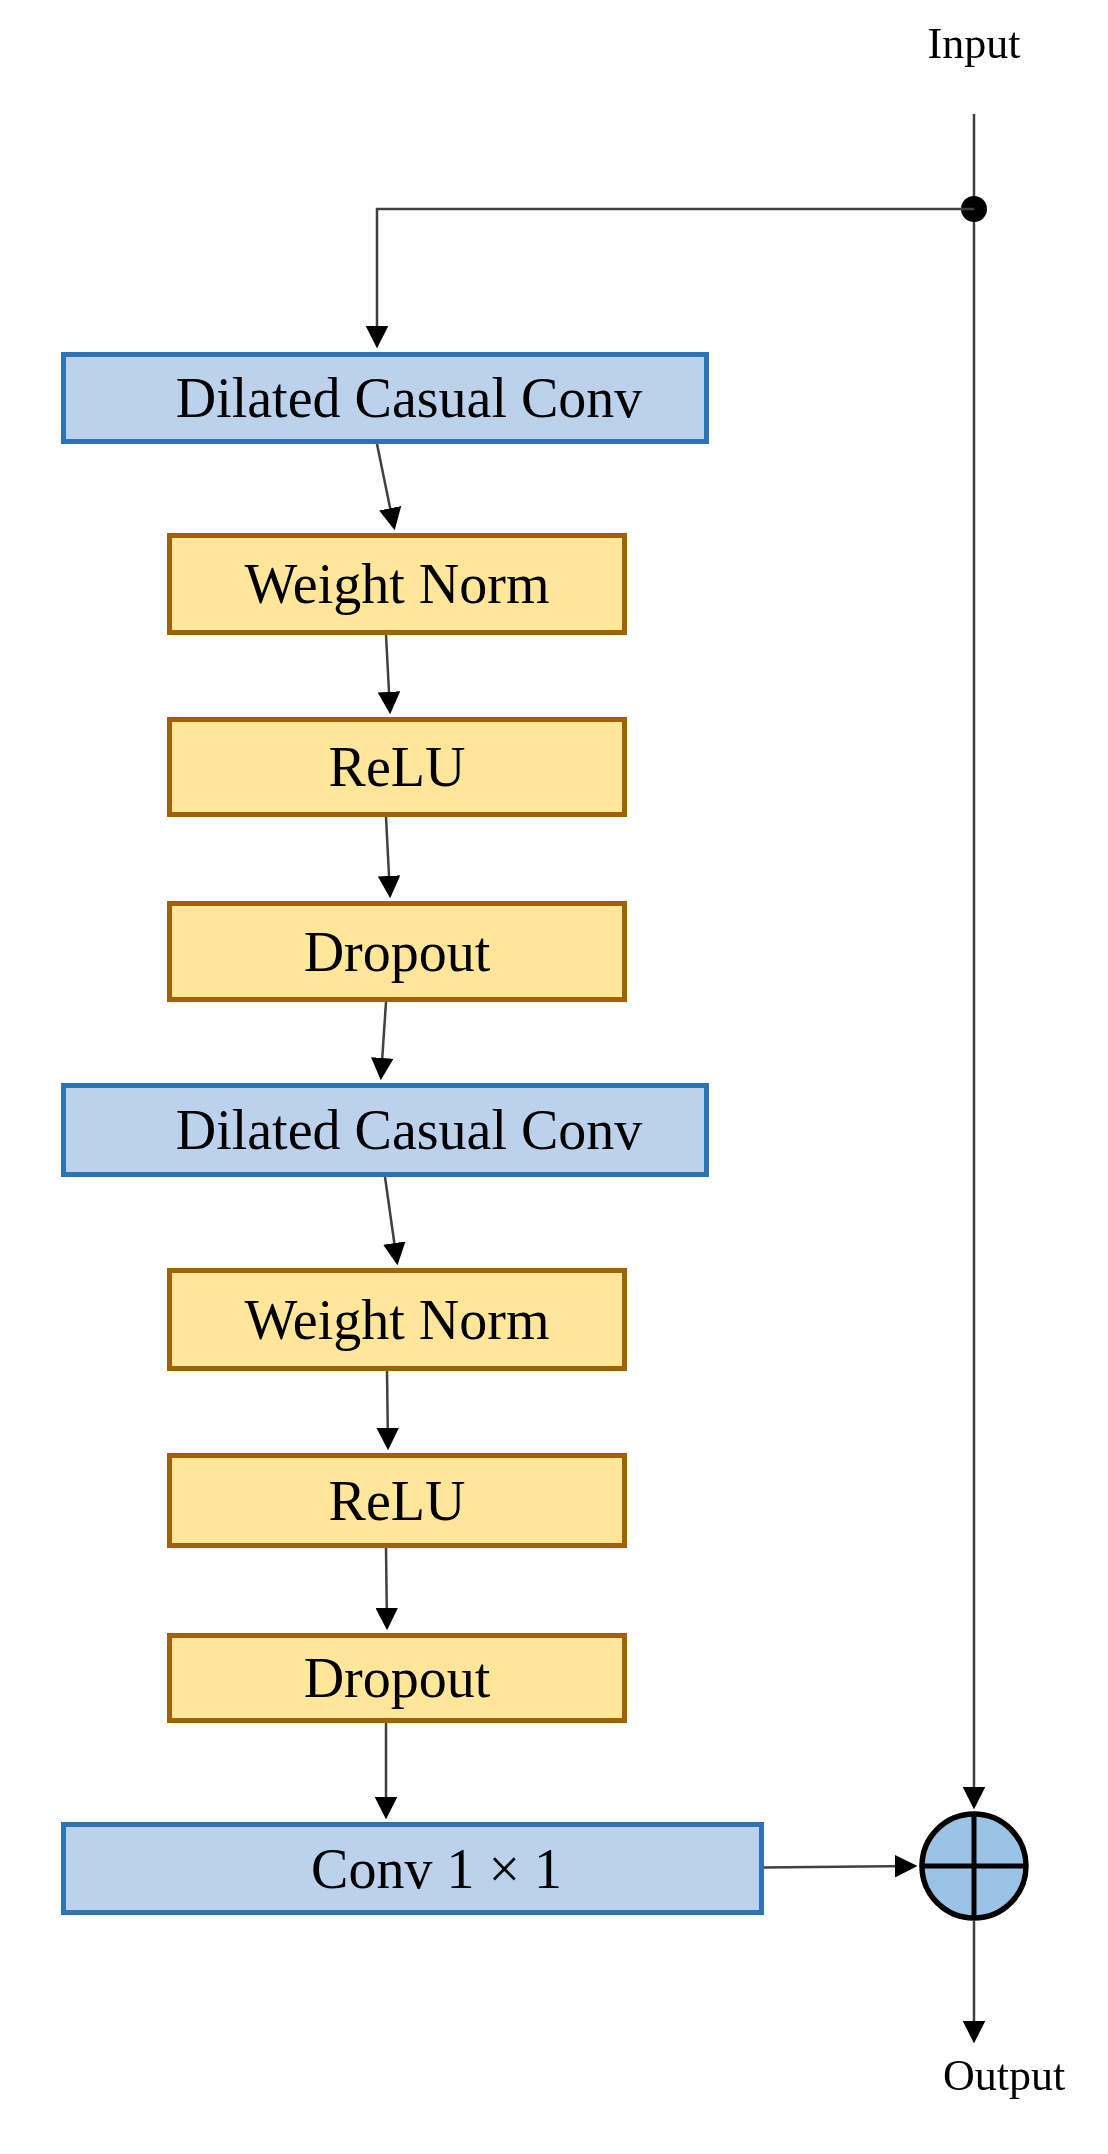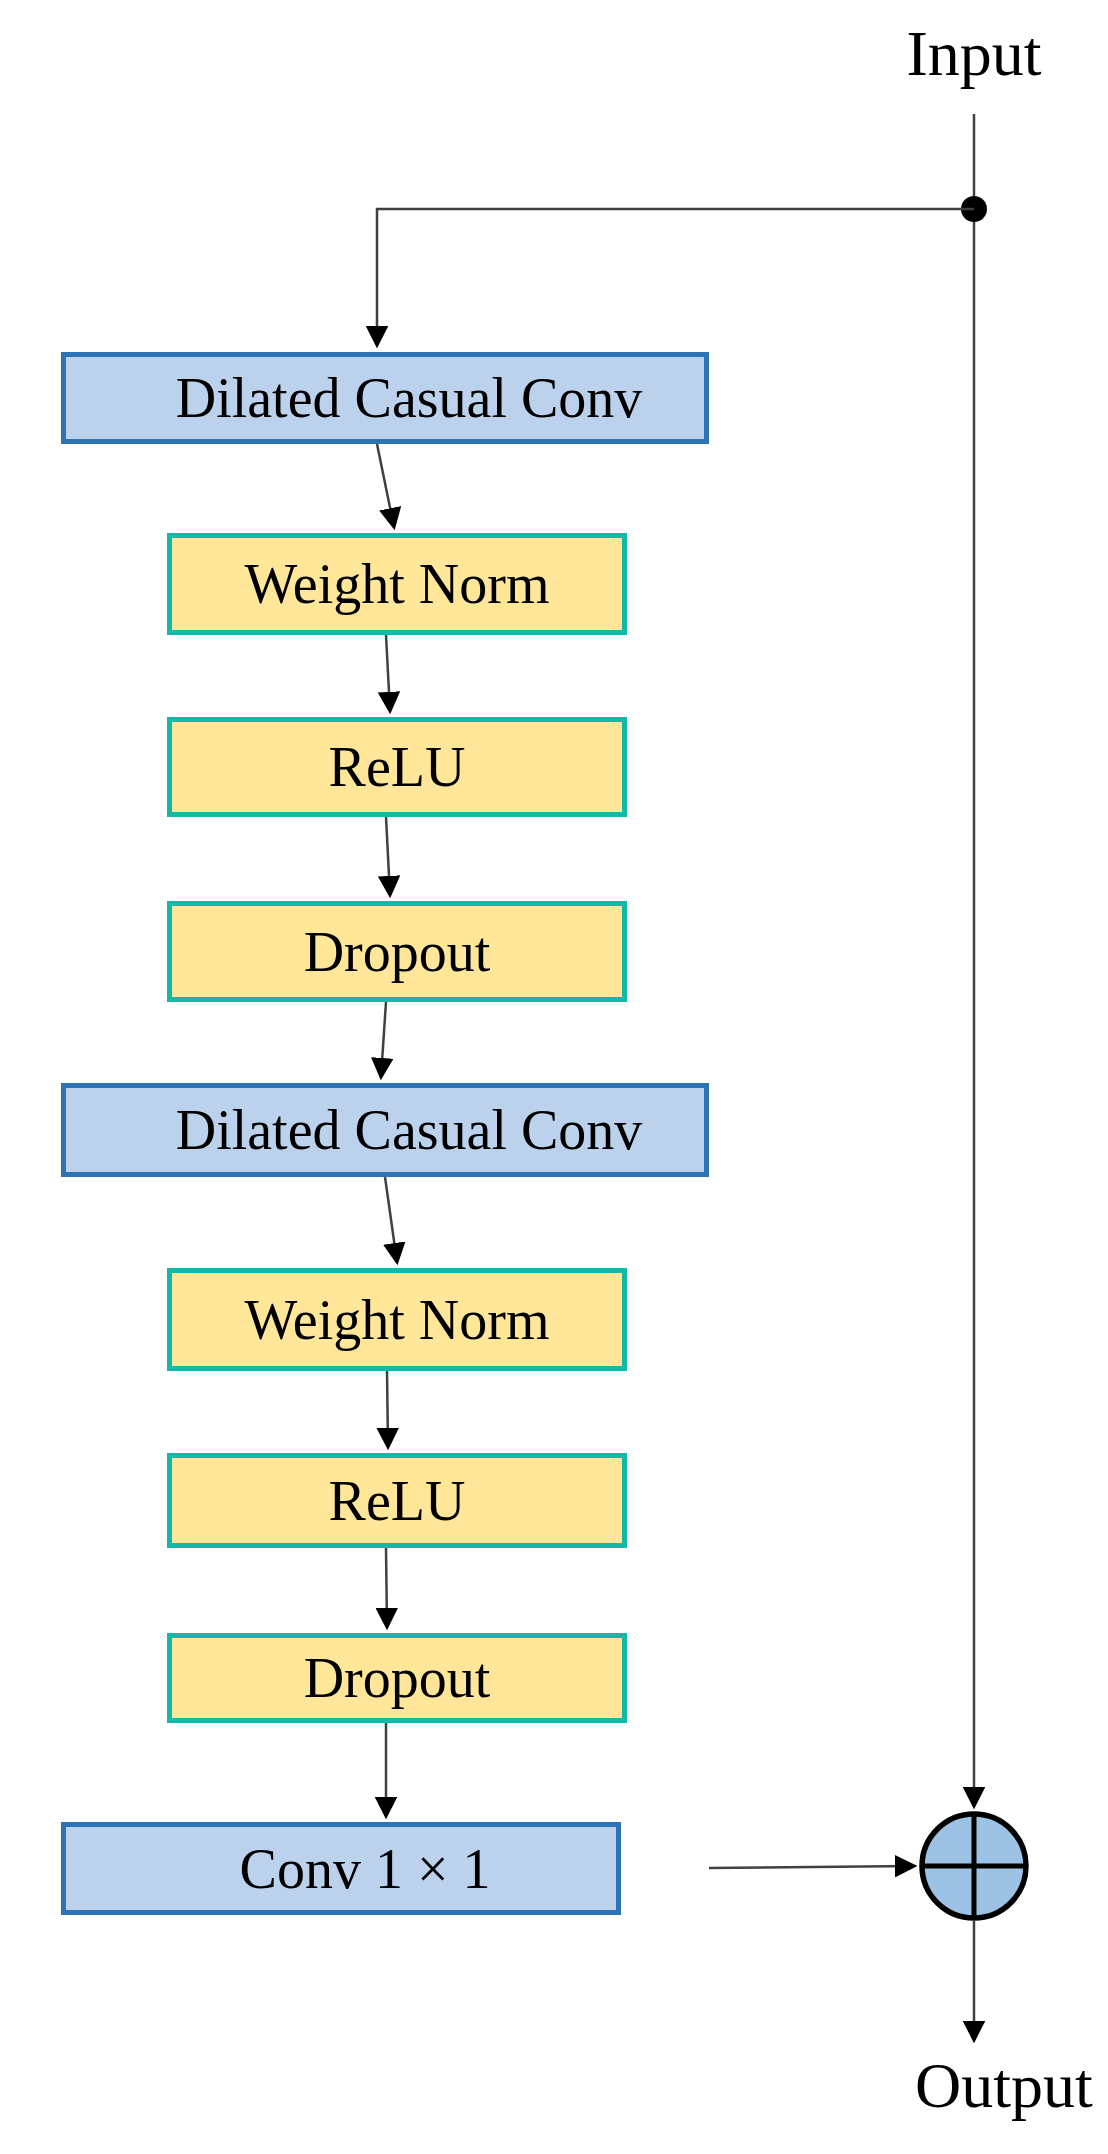--- a/index.html
+++ b/index.html
@@ -34,26 +34,26 @@
     white-space: nowrap;
     letter-spacing: 0px;
   }
   .node.conv {
     background: #BCD1EC;
     border: 5px solid #2E74B5;
     padding-left: 48px;
   }
   .node.op {
     background: #FFE699;
-    border: 5px solid #14b8a6;
+    border: 5px solid #a16207;
   }
   .term-label {
     position: absolute;
     transform: translateX(-50%);
-    font-size: 64px;
+    font-size: 44px;
     line-height: 1;
     color: #000000;
     white-space: nowrap;
   }
 </style>
 </head>
 <body>
 
 <div class="canvas">
 
@@ -102,15 +102,15 @@
   <div class="node op" style="left:167px; top:901px; width:460px; height:101px;">Dropout</div>
 
   <div class="node conv" style="left:61px; top:1083px; width:648px; height:94px;">Dilated Casual Conv</div>
 
   <div class="node op" style="left:167px; top:1268px; width:460px; height:103px;">Weight Norm</div>
 
   <div class="node op" style="left:167px; top:1453px; width:460px; height:95px;">ReLU</div>
 
   <div class="node op" style="left:167px; top:1633px; width:460px; height:90px;">Dropout</div>
 
-  <div class="node conv" style="left:61px; top:1822px; width:560px; height:93px;">Conv 1 × 1</div>
+  <div class="node conv" style="left:61px; top:1822px; width:703px; height:93px;">Conv 1 × 1</div>
 
 </div>
 
 </body></html>

